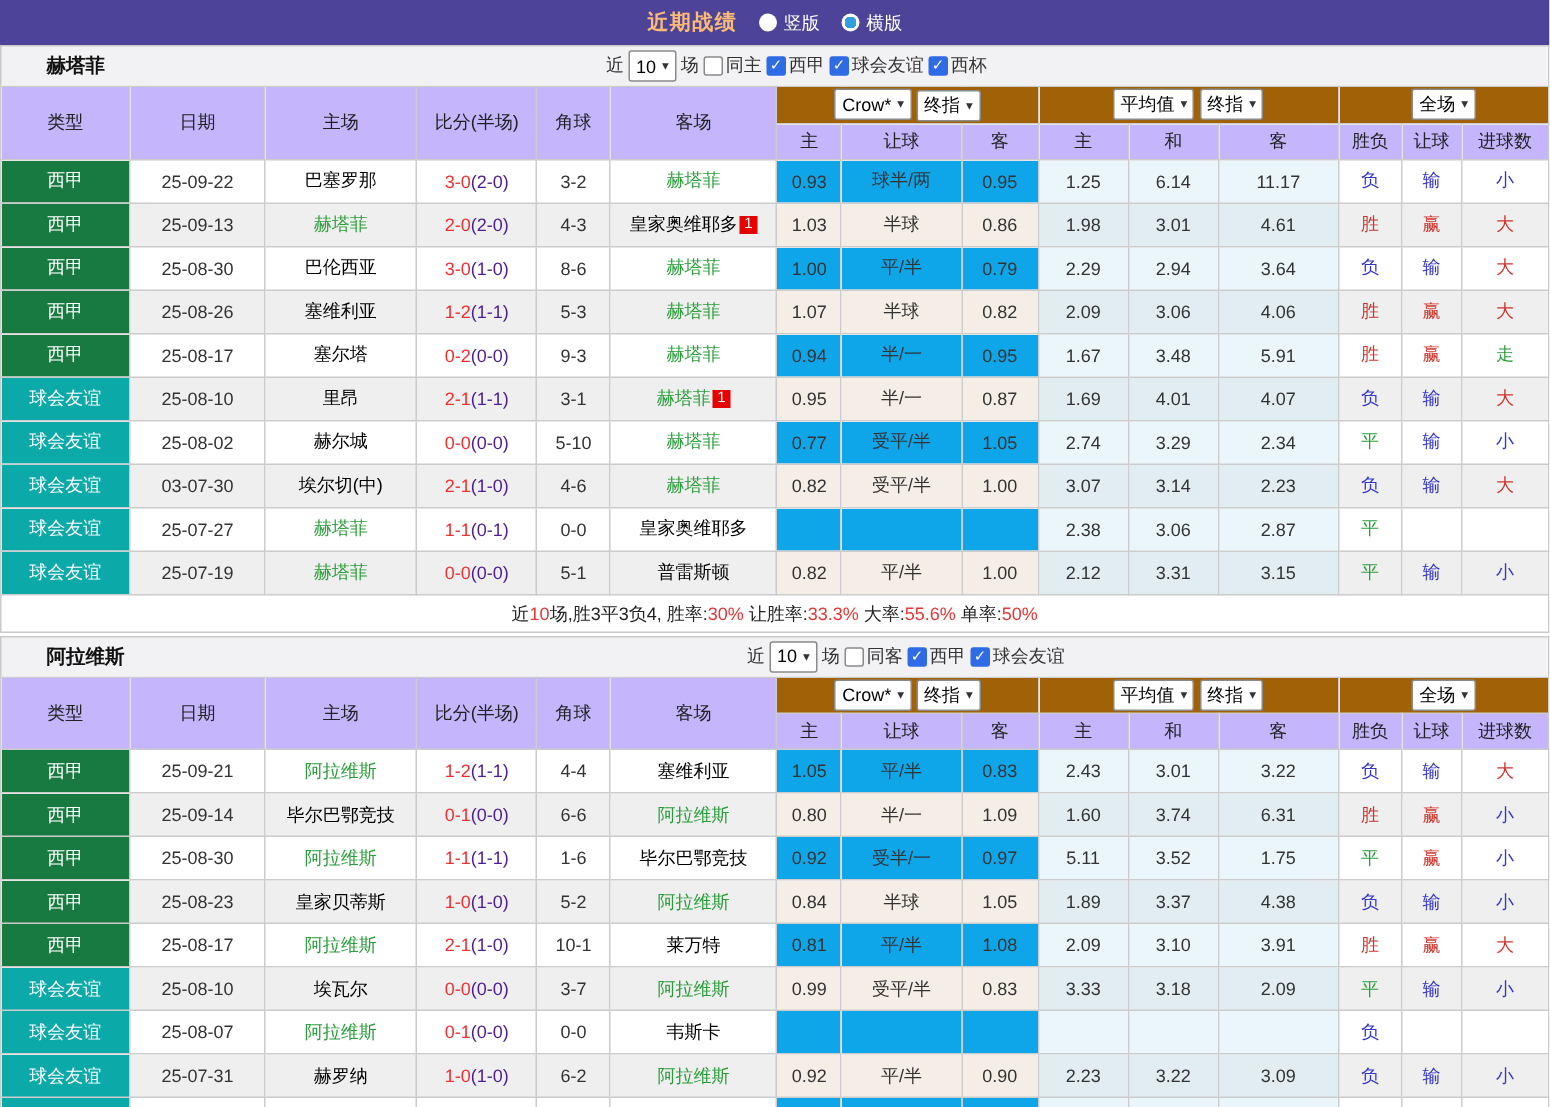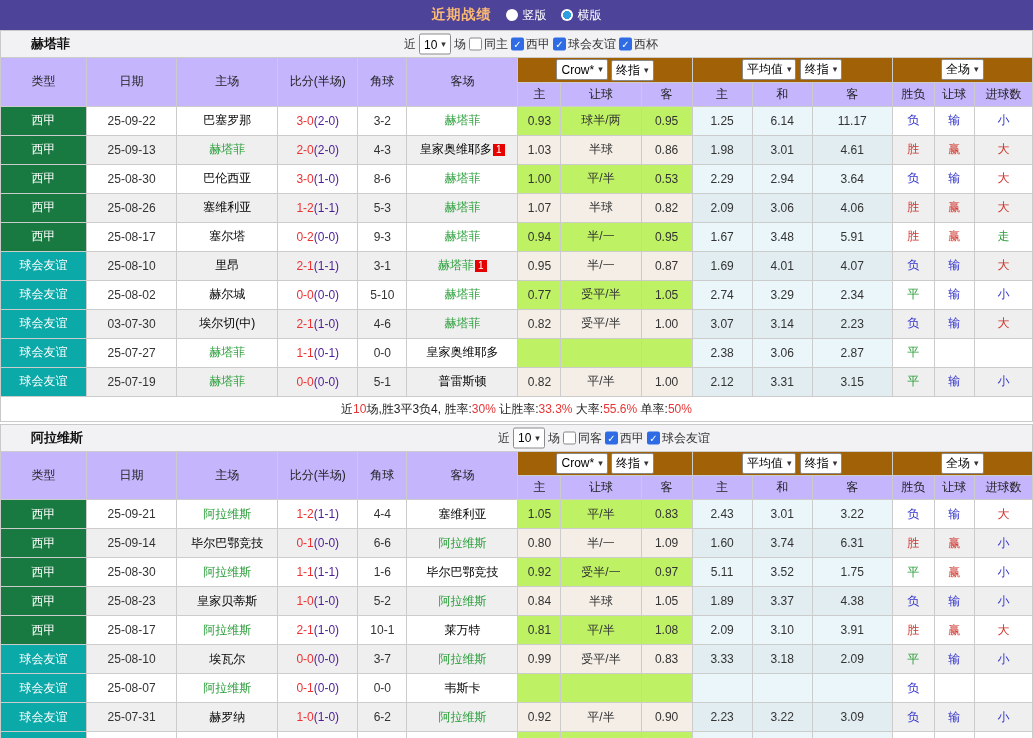--- a/index.html
+++ b/index.html
@@ -36,21 +36,21 @@
   table.grid{border-collapse:collapse;table-layout:fixed;width:1033px;}
   table.grid th,table.grid td{border:1px solid #ccc;text-align:center;overflow:hidden;white-space:nowrap;}
   thead th{background:#c4b5fd;font-weight:normal;color:#222;}
   tr.selrow th{height:20px;}
   tr.subrow th{height:21px;}
   .grp{background:#a16207;margin-top:28px;}
   tbody td{height:26px;color:#333;}
 
   tr.odd  td.c-base{background:#ffffff;}
   tr.even td.c-base{background:#efefef;}
-  tr.odd  td.c-odds{background:#bef264;margin-top:16px;}
+  tr.odd  td.c-odds{background:#0ea5e9;margin-top:16px;}
   tr.even td.c-odds{background:#f4eee6;}
   tr.odd  td.c-avg{background:#ebf6fa;}
   tr.even td.c-avg{background:#e2edf1;}
 
   td.type{color:#fff;}
   td.type.t-liga{background:#187a40;}
   td.type.t-friendly{background:#0ca9a9;}
 
   .team-n{color:#000;text-decoration:none;cursor:pointer;}
   .team-n.me{color:#2a9e3a;}
@@ -203,21 +203,21 @@
     </tr>
             <tr class="odd">
       <td class="type t-liga">西甲</td>
       <td class="c-base">25-08-30</td>
       <td class="c-base"><span class="team-n">巴伦西亚</span></td>
       <td class="c-base"><span class="score-main">3-0</span><span class="score-half">(1-0)</span></td>
       <td class="c-base">8-6</td>
       <td class="c-base"><span class="team-n me">赫塔菲</span></td>
       <td class="c-odds">1.00</td>
       <td class="c-odds">平/半</td>
-      <td class="c-odds">0.53</td>
+      <td class="c-odds">0.79</td>
       <td class="c-avg">2.29</td>
       <td class="c-avg">2.94</td>
       <td class="c-avg">3.64</td>
       <td class="c-base r-blue">负</td>
               <td class="c-base r-blue">输</td>
               <td class="c-base r-red">大</td>
     </tr>
             <tr class="even">
       <td class="type t-liga">西甲</td>
       <td class="c-base">25-08-26</td>

